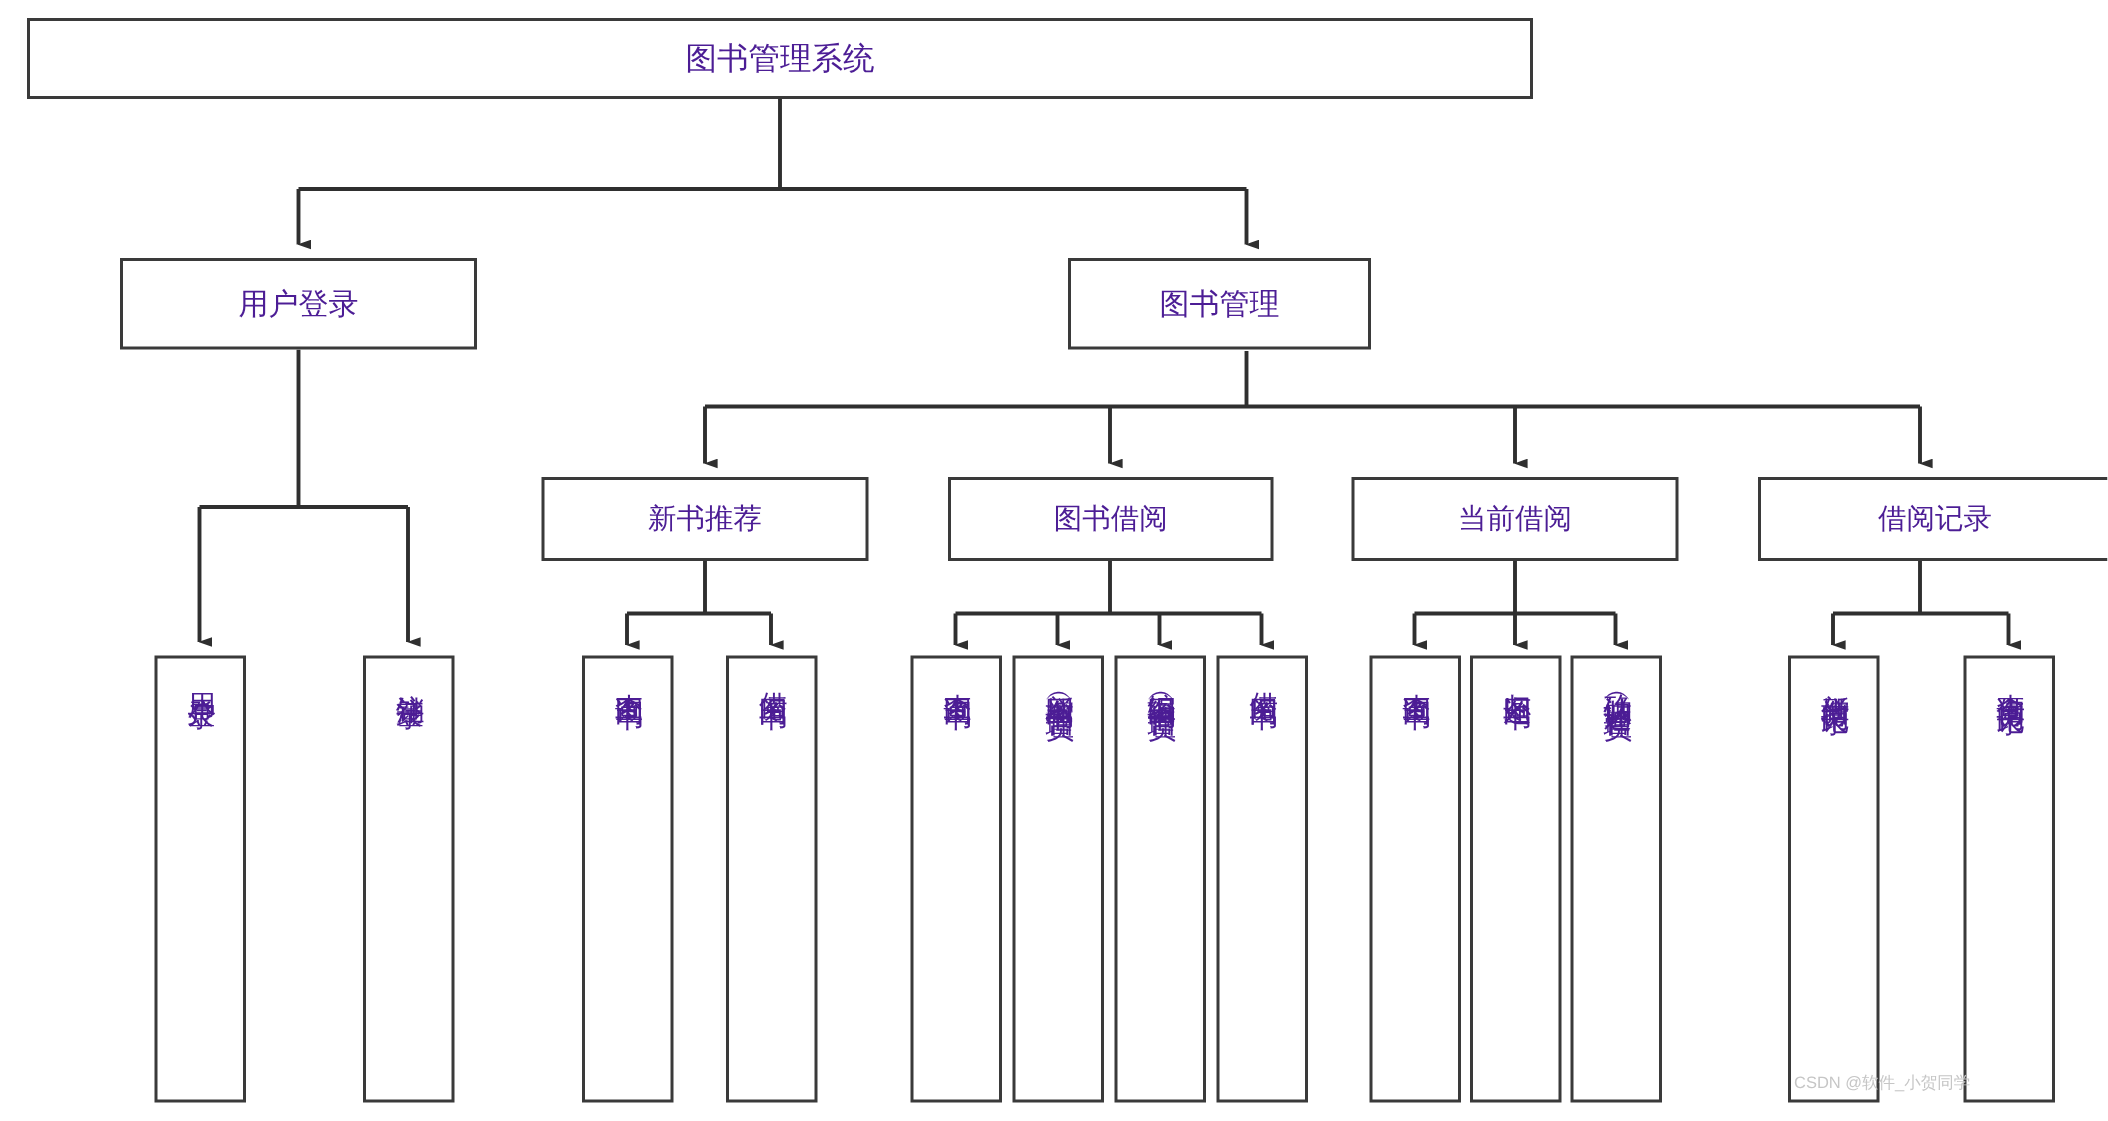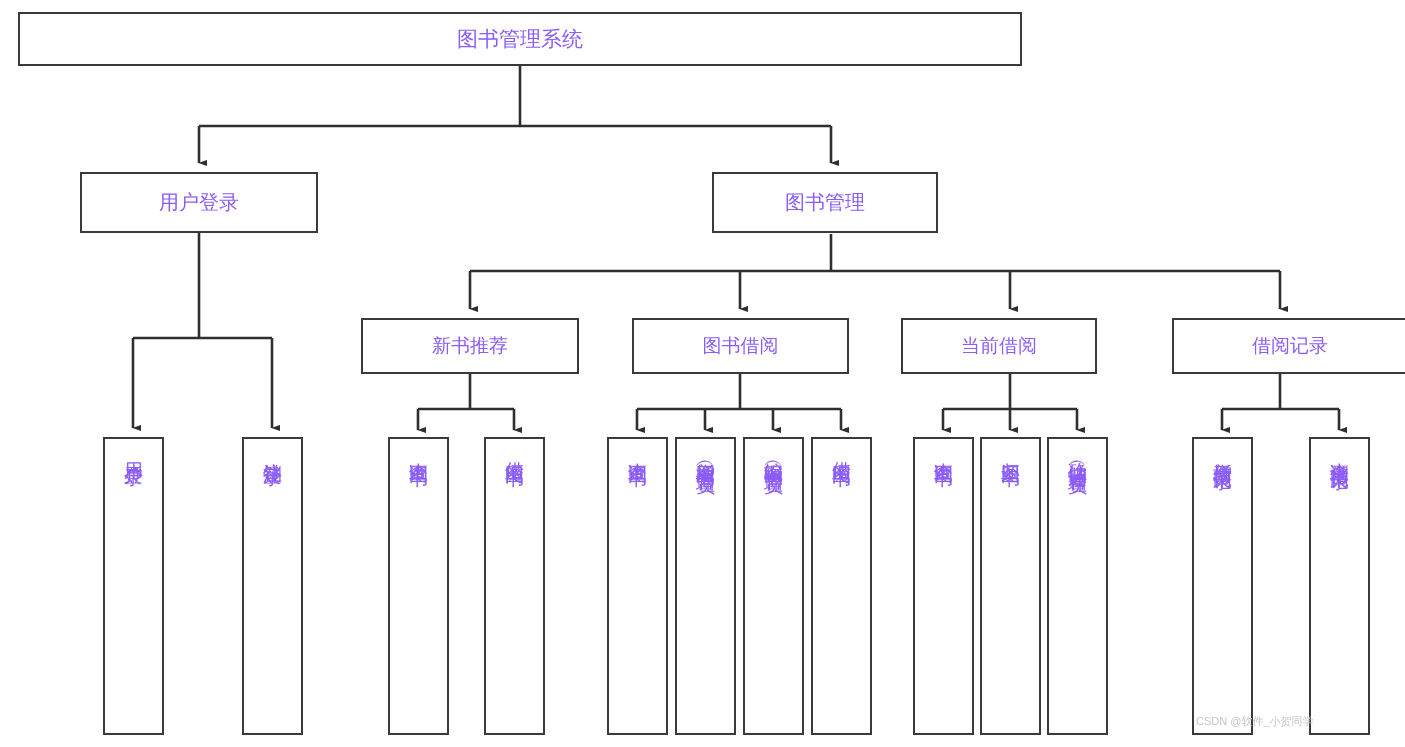--- a/index.html
+++ b/index.html
@@ -27,21 +27,21 @@
     pointer-events: none;
   }
   .node {
     position: absolute;
     box-sizing: border-box;
     background: #ffffff;
     border: 2px solid #3a3a3a;
     display: flex;
     align-items: center;
     justify-content: center;
-    color: #8b5cf6;
+    color: #4c1d95;
     z-index: 2;
   }
   .node.level0 {
     font-size: 21px;
   }
   .node.level1 {
     font-size: 20px;
   }
   .node.level2 {
     font-size: 19px;
@@ -126,31 +126,31 @@
     </g>
   </svg>
 
   <div class="node level0" style="left:18px; top:12px; width:1004px; height:54px;">
     <span class="htext">图书管理系统</span>
   </div>
 
   <div class="node level1" style="left:80px; top:172px; width:238px; height:61px;">
     <span class="htext">用户登录</span>
   </div>
-  <div class="node level1" style="left:712px; top:172px; width:226px; height:61px;">
+  <div class="node level1" style="left:712px; top:172px; width:202px; height:61px;">
     <span class="htext">图书管理</span>
   </div>
 
   <div class="node level2" style="left:361px; top:318px; width:218px; height:56px;">
     <span class="htext">新书推荐</span>
   </div>
   <div class="node level2" style="left:632px; top:318px; width:217px; height:56px;font-family:Liberation Mono, monospace;">
     <span class="htext">图书借阅</span>
   </div>
-  <div class="node level2" style="left:901px; top:318px; width:196px; height:56px;">
+  <div class="node level2" style="left:901px; top:318px; width:218px; height:56px;">
     <span class="htext">当前借阅</span>
   </div>
   <div class="node level2" style="left:1172px; top:318px; width:236px; height:56px;">
     <span class="htext">借阅记录</span>
   </div>
 
   <div class="node leaf" style="left:103px; top:437px; width:61px; height:298px;">
     <span class="vtext">用户登录</span>
   </div>
   <div class="node leaf" style="left:242px; top:437px; width:61px; height:298px;">

